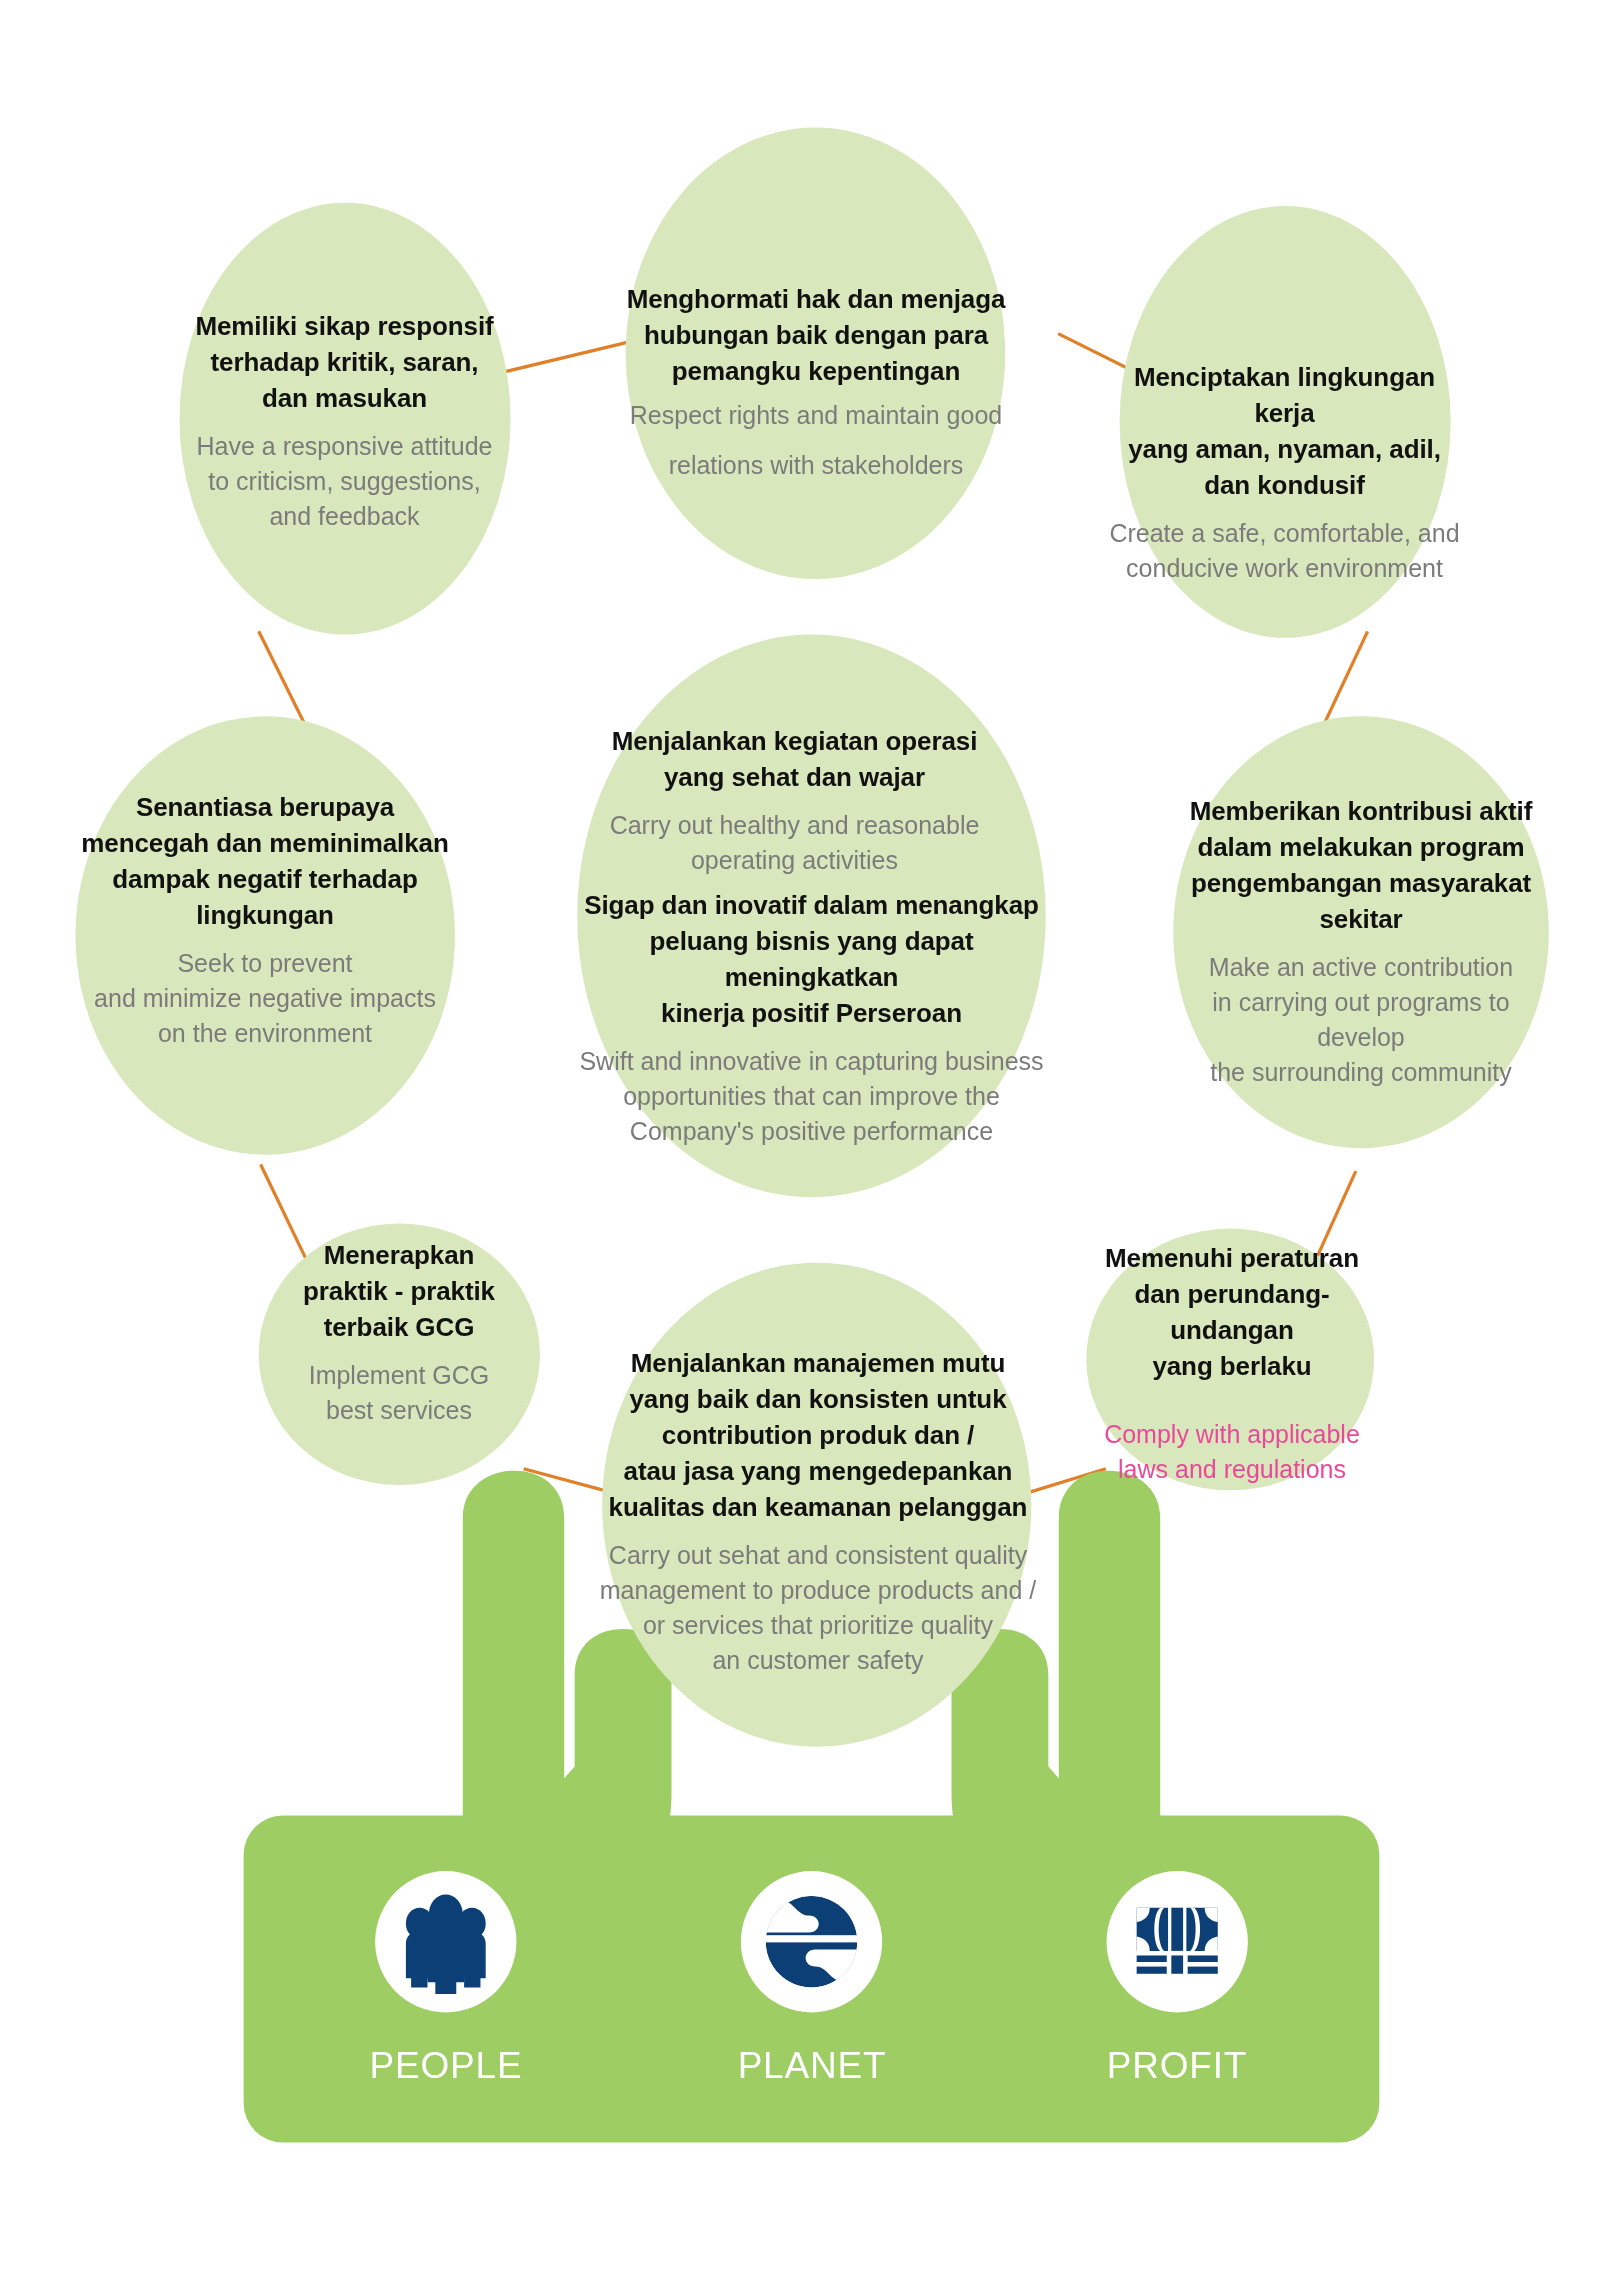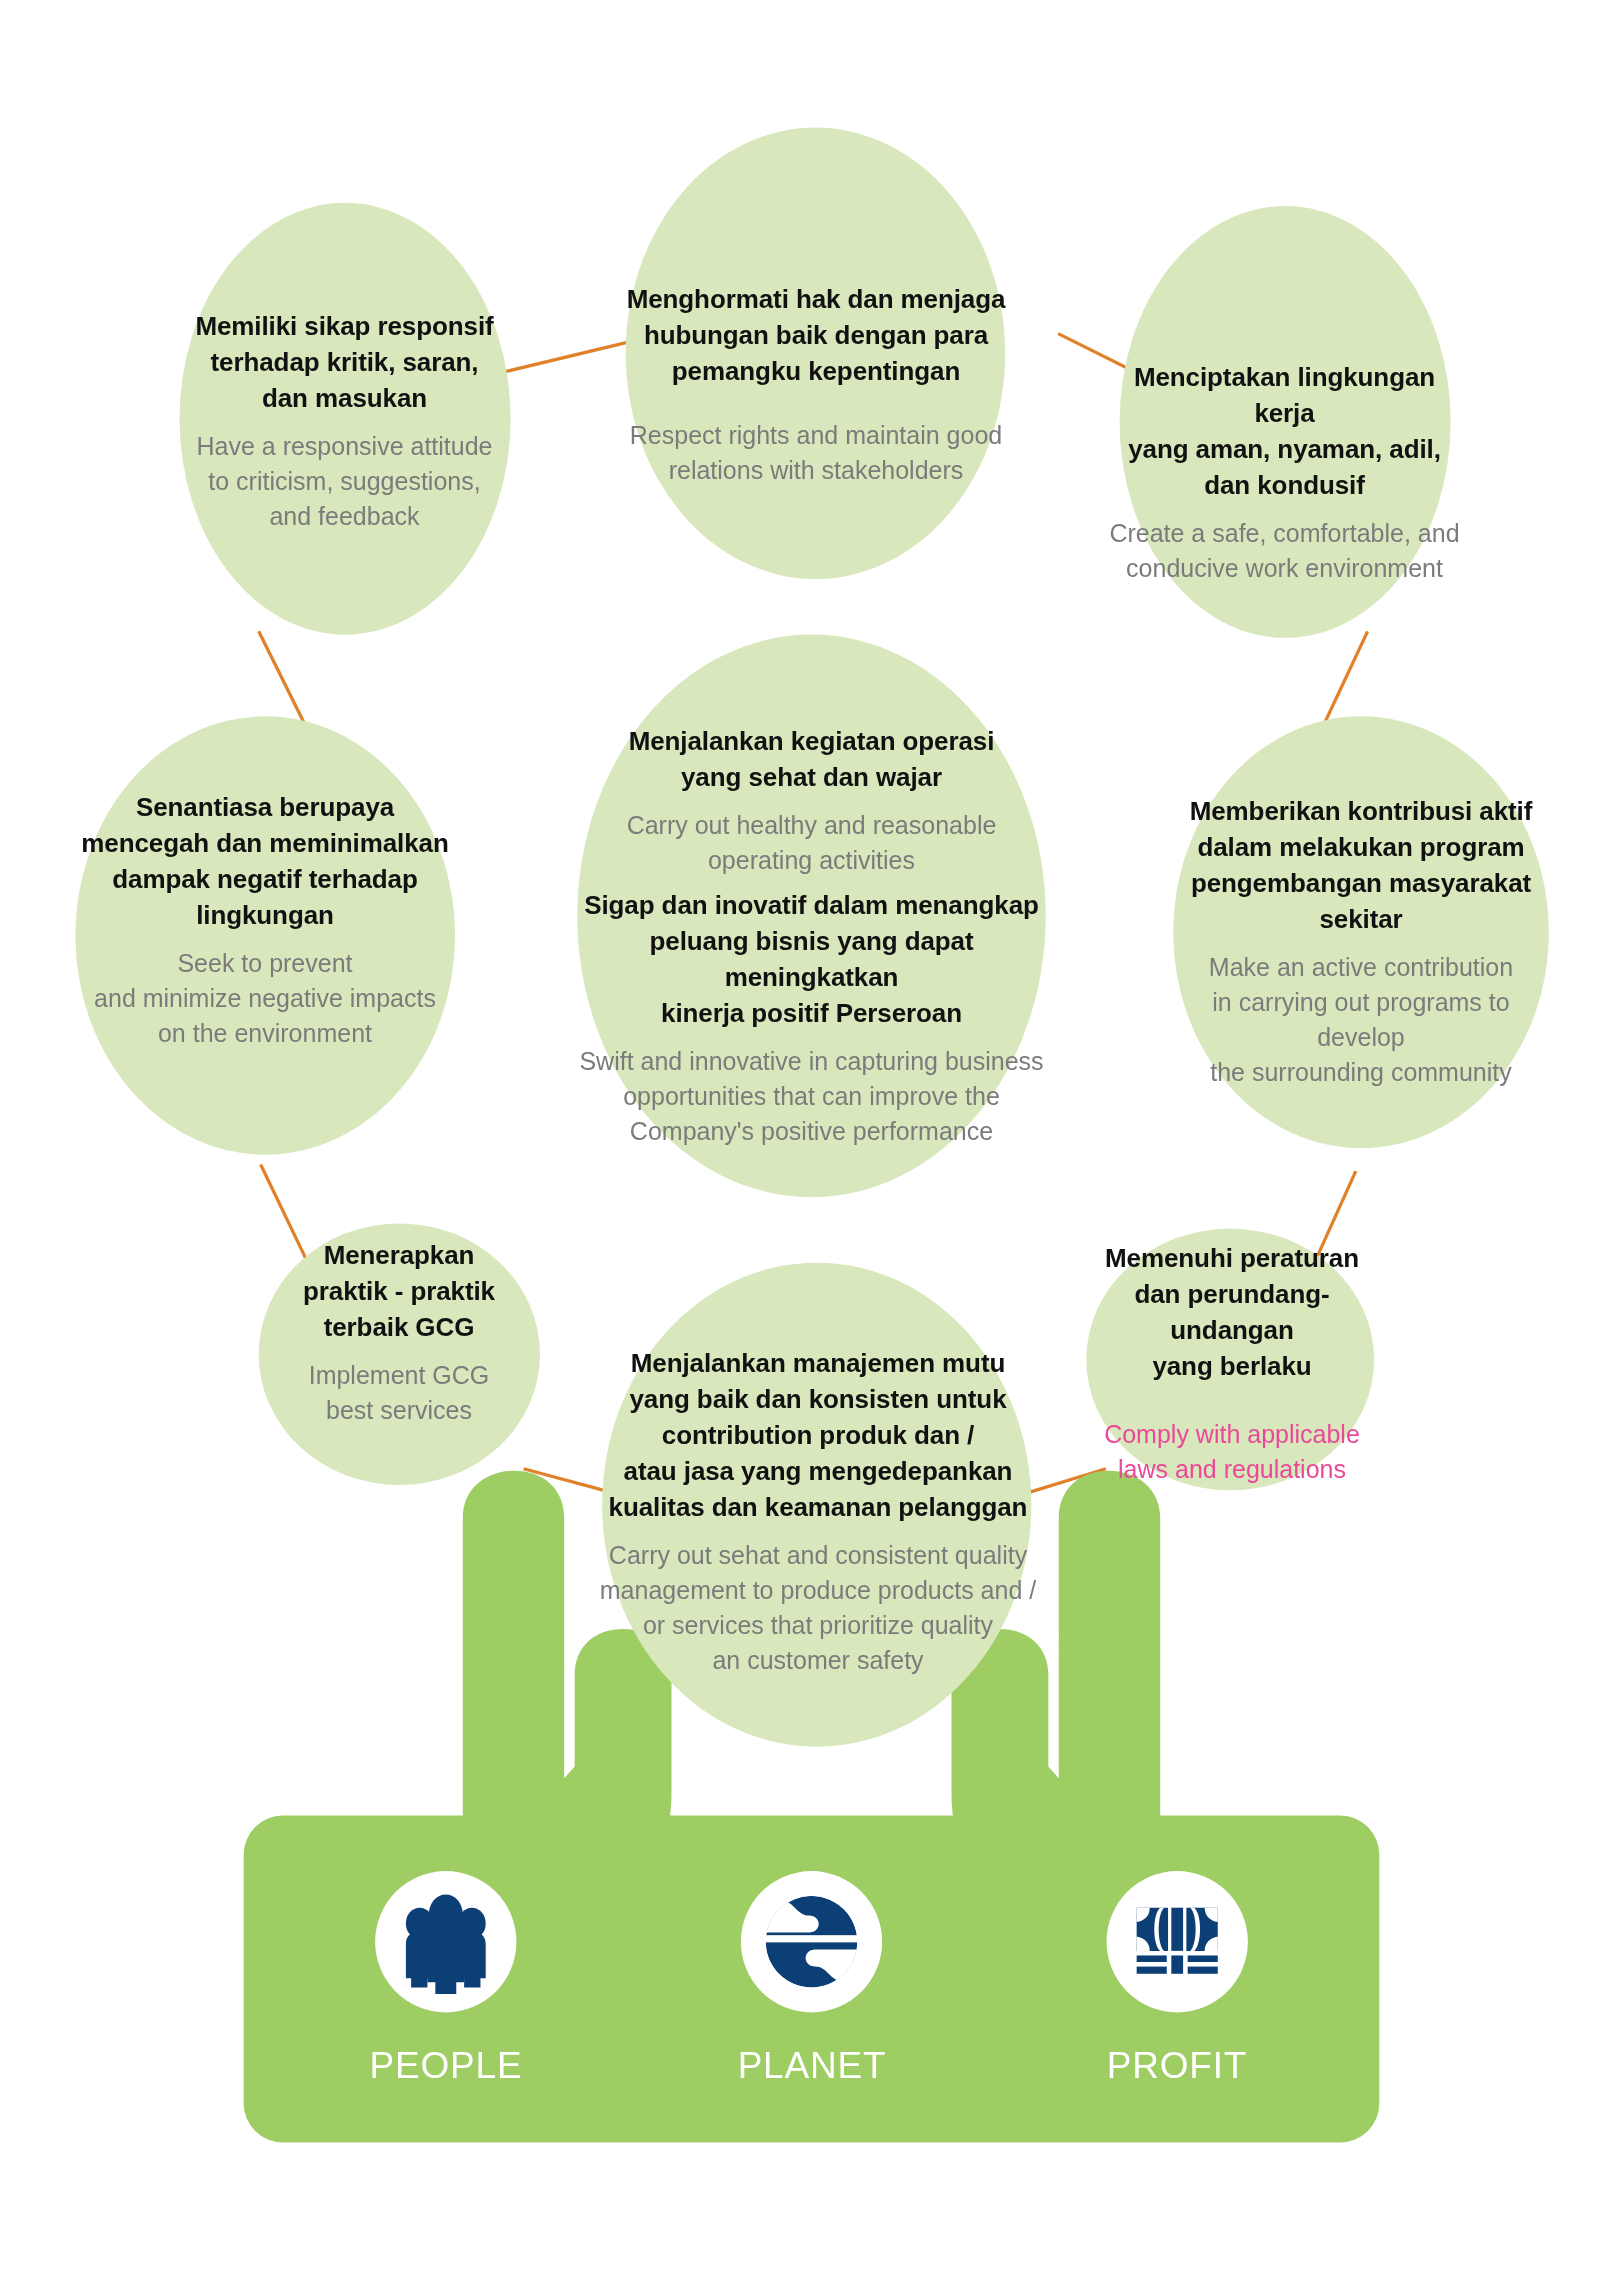--- a/index.html
+++ b/index.html
@@ -184,21 +184,21 @@
 dan masukan</div>
     <div class="b-sub" style="font-size:25px;line-height:35px;white-space:pre-line;margin-top:13px;">Have a responsive attitude
 to criticism, suggestions,
 and feedback</div>
   </div>
 
   <div class="bubble" style="left:626px;top:281px;width:380px;">
     <div class="b-title" style="font-size:26px;line-height:36px;white-space:pre-line;">Menghormati hak dan menjaga
 hubungan baik dengan para
 pemangku kepentingan</div>
-    <div class="b-sub" style="font-size:25px;line-height:35px;white-space:pre-line;margin-top:29px;">Respect rights and maintain good
+    <div class="b-sub" style="font-size:25px;line-height:50px;white-space:pre-line;margin-top:1px;">Respect rights and maintain good
 relations with stakeholders</div>
   </div>
 
   <div class="bubble" style="left:1108px;top:359px;width:353px;">
     <div class="b-title" style="font-size:26px;line-height:36px;white-space:pre-line;">Menciptakan lingkungan kerja
 yang aman, nyaman, adil,
 dan kondusif</div>
     <div class="b-sub" style="font-size:25px;line-height:35px;white-space:pre-line;margin-top:13px;">Create a safe, comfortable, and
 conducive work environment</div>
   </div>
@@ -206,21 +206,21 @@
   <div class="bubble" style="left:72px;top:789px;width:386px;">
     <div class="b-title" style="font-size:26px;line-height:36px;white-space:pre-line;">Senantiasa berupaya
 mencegah dan meminimalkan
 dampak negatif terhadap
 lingkungan</div>
     <div class="b-sub" style="font-size:25px;line-height:35px;white-space:pre-line;margin-top:13px;">Seek to prevent
 and minimize negative impacts
 on the environment</div>
   </div>
 
-  <div class="bubble" style="left:589px;top:723px;width:445px;">
+  <div class="bubble" style="left:572px;top:723px;width:445px;">
     <div class="b-title" style="font-size:26px;line-height:36px;white-space:pre-line;">Menjalankan kegiatan operasi
 yang sehat dan wajar</div>
     <div class="b-sub" style="font-size:25px;line-height:35px;white-space:pre-line;margin-top:13px;">Carry out healthy and reasonable
 operating activities</div>
   </div>
 
   <div class="bubble" style="left:576px;top:887px;width:471px;">
     <div class="b-title" style="font-size:26px;line-height:36px;white-space:pre-line;">Sigap dan inovatif dalam menangkap
 peluang bisnis yang dapat meningkatkan
 kinerja positif Perseroan</div>

